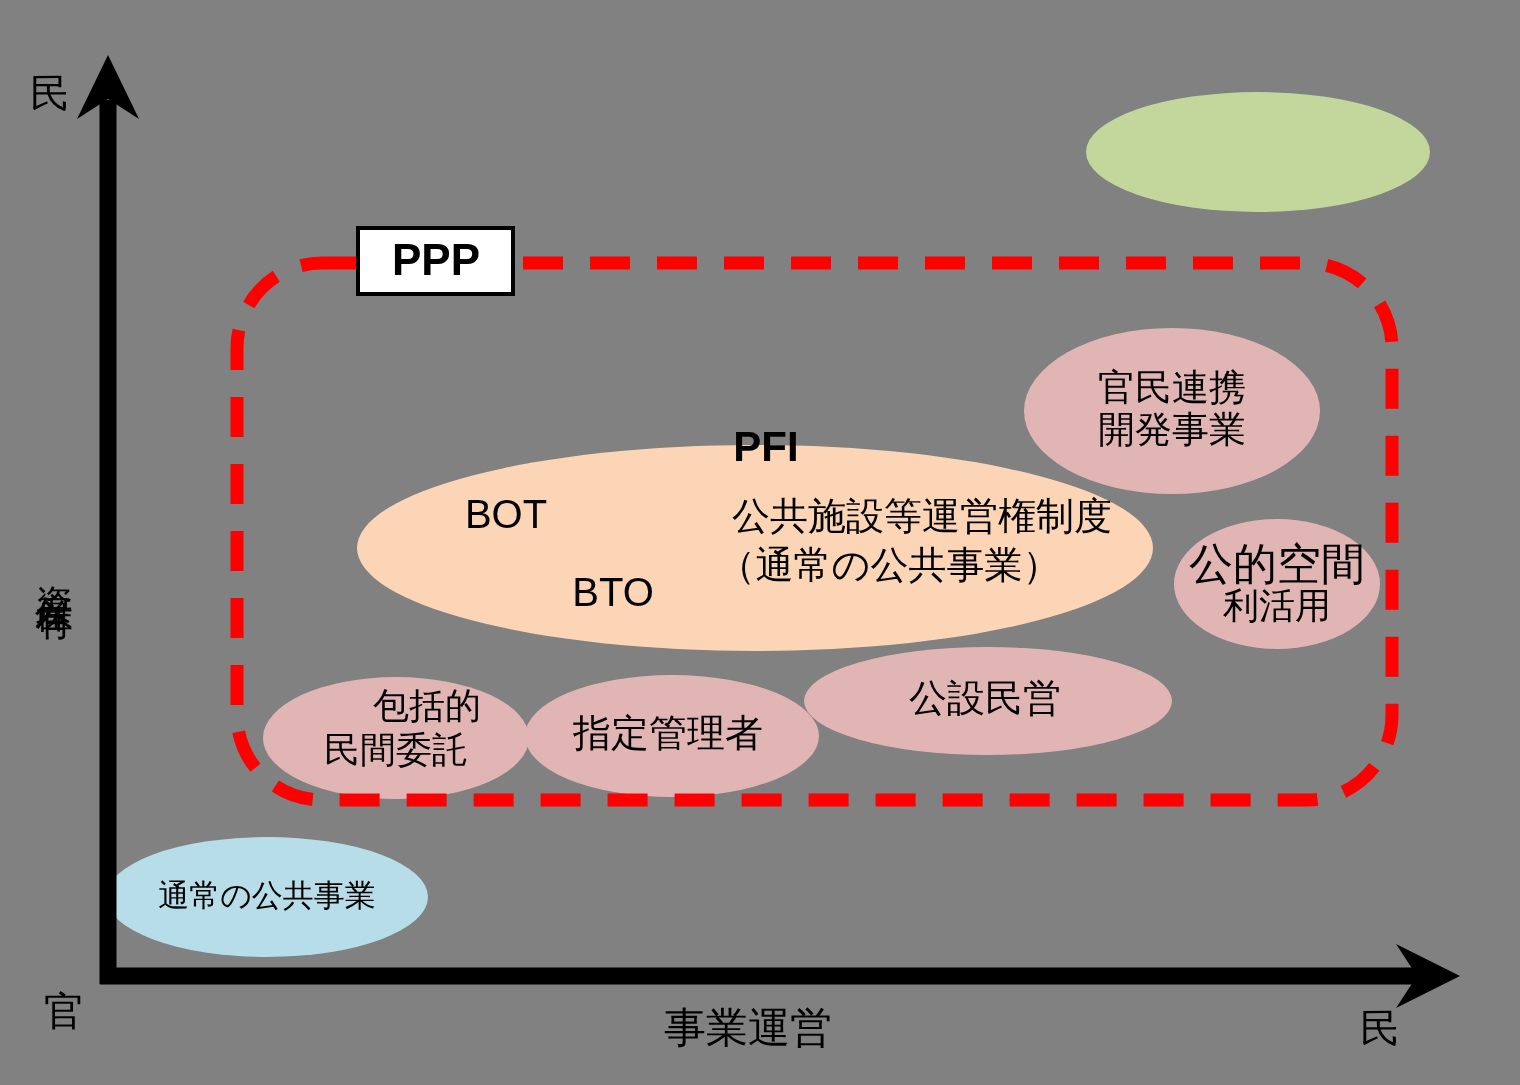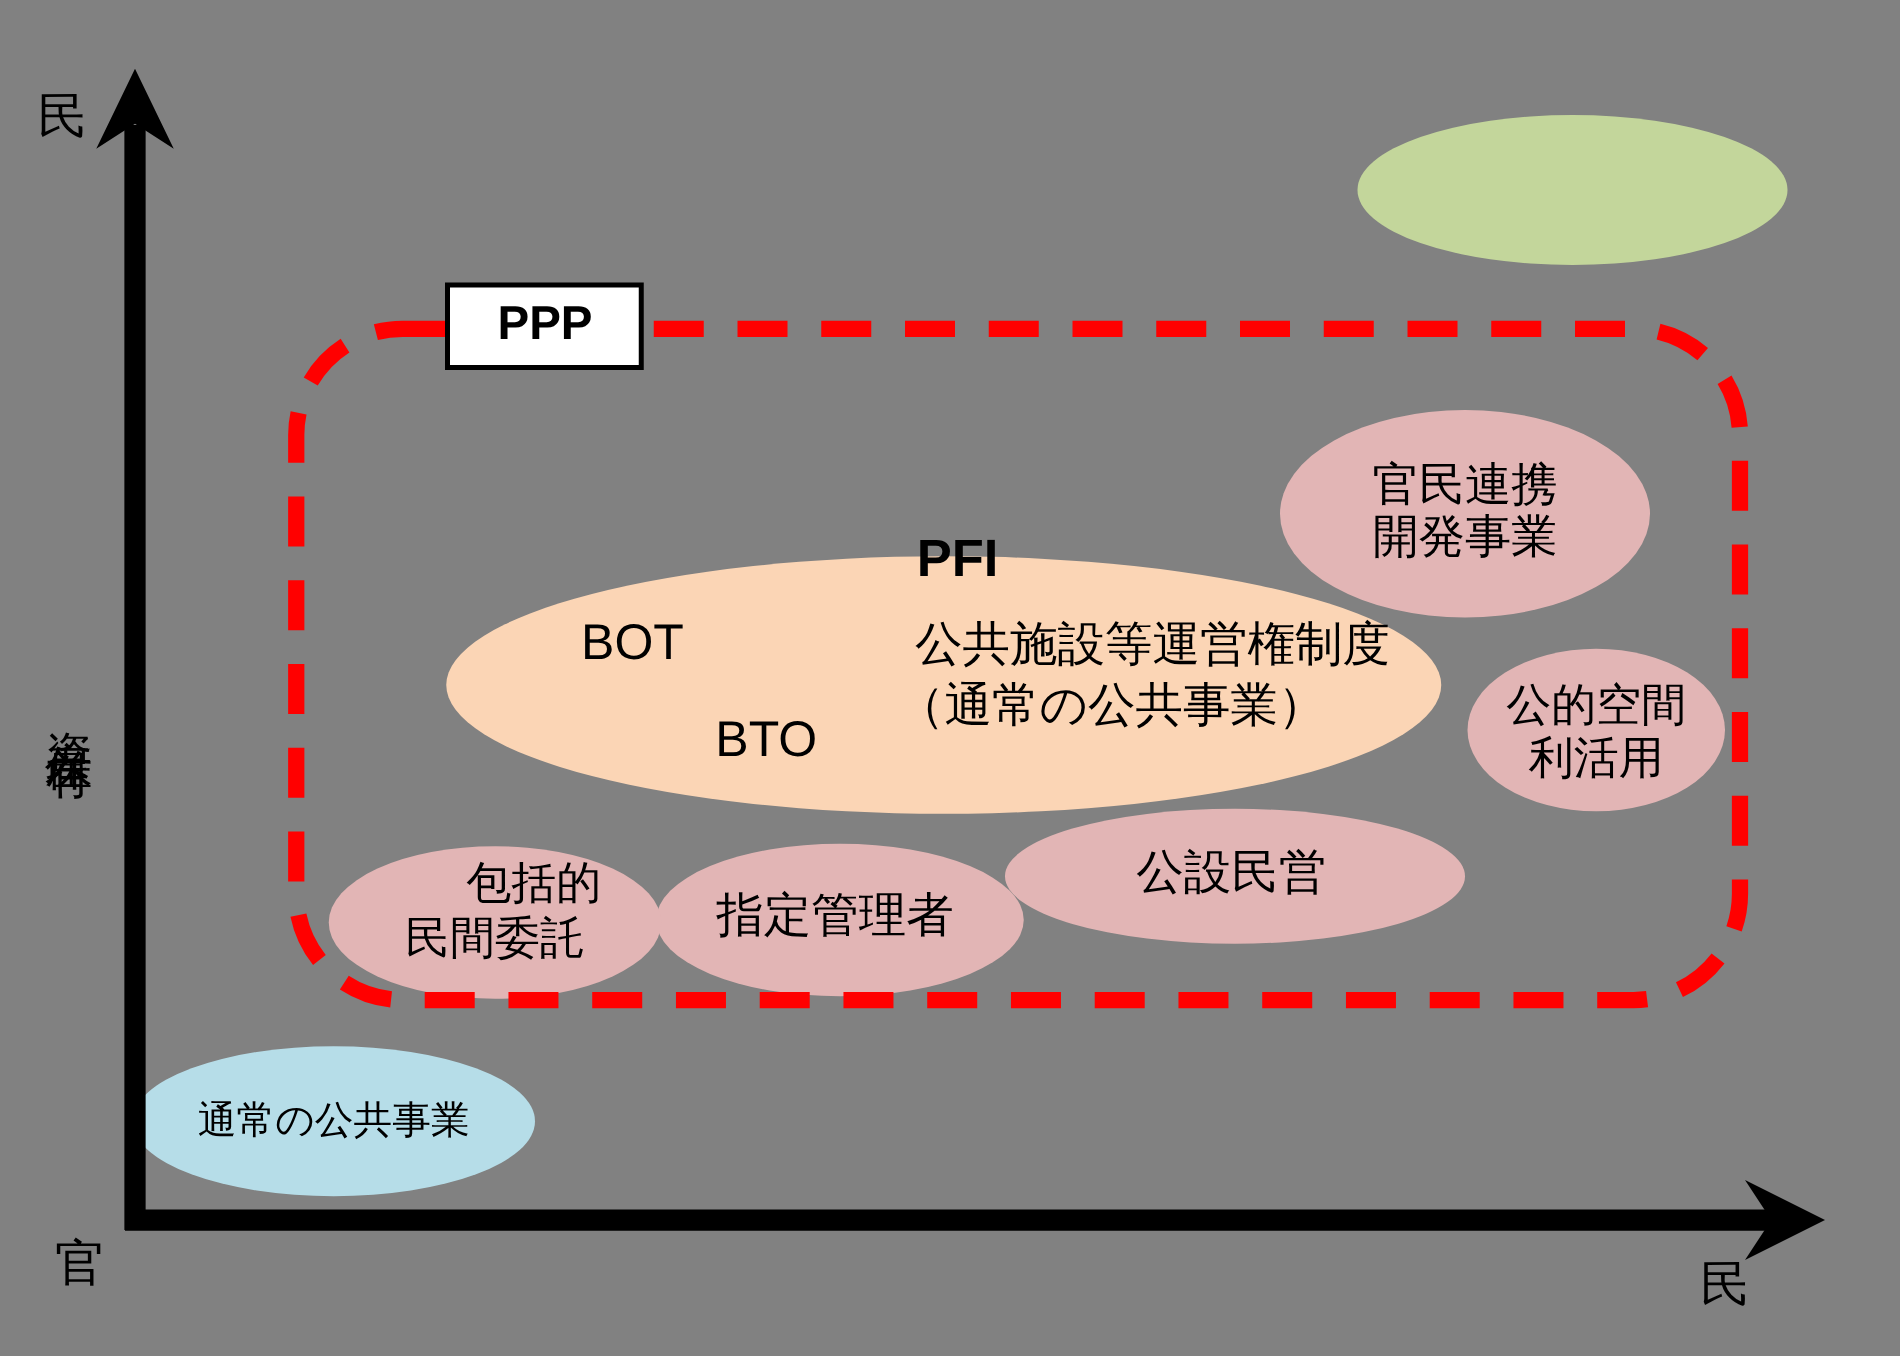--- a/index.html
+++ b/index.html
@@ -56,42 +56,43 @@
 
     <rect x="358" y="228" width="155" height="66" stroke-width="4" fill="#ffffff" stroke="#000000"></rect>
   </svg>
 
   <div class="label axis-label" style="left:50px;top:93px;">民</div>
 
   <div class="label v-label" style="left:54px;top:567px;">資産保有</div>
 
   <div class="label axis-label" style="left:64px;top:1011px;">官</div>
 
+  <div class="label axis-label" style="left:748px;top:1028px;font-size:42px;">事業運営</div>
 
   <div class="label axis-label" style="left:1380px;top:1028px;">民</div>
 
-  <div class="label bold" style="left:436px;top:260px;font-size:38px;">PPP</div>
+  <div class="label bold" style="left:436px;top:260px;font-size:44px;">PPP</div>
 
 
   <div class="label" style="left:267px;top:896px;font-size:31px;">通常の公共事業</div>
 
   <div class="label bold" style="left:766px;top:447px;font-size:42px;">PFI</div>
 
   <div class="label" style="left:506px;top:514px;font-size:40px;">BOT</div>
 
   <div class="label" style="left:613px;top:592px;font-size:40px;">BTO</div>
 
   <div class="label" style="left:922px;top:517px;font-size:38px;">公共施設等運営権制度</div>
 
   <div class="label" style="left:889px;top:566px;font-size:38px;">（通常の公共事業）</div>
 
   <div class="label" style="left:1172px;top:388px;font-size:37px;">官民連携</div>
   <div class="label" style="left:1172px;top:430px;font-size:37px;">開発事業</div>
 
-  <div class="label" style="left:1277px;top:564px;font-size:36px;">公的空間</div>
+  <div class="label" style="left:1277px;top:564px;font-size:44px;">公的空間</div>
   <div class="label" style="left:1277px;top:606px;font-size:36px;">利活用</div>
 
   <div class="label" style="left:985px;top:699px;font-size:38px;">公設民営</div>
 
   <div class="label" style="left:668px;top:734px;font-size:38px;">指定管理者</div>
 
   <div class="label" style="left:396px;top:706px;font-size:36px;margin-left:31px;">包括的</div>
   <div class="label" style="left:396px;top:750px;font-size:36px;">民間委託</div>
 
 </div>

